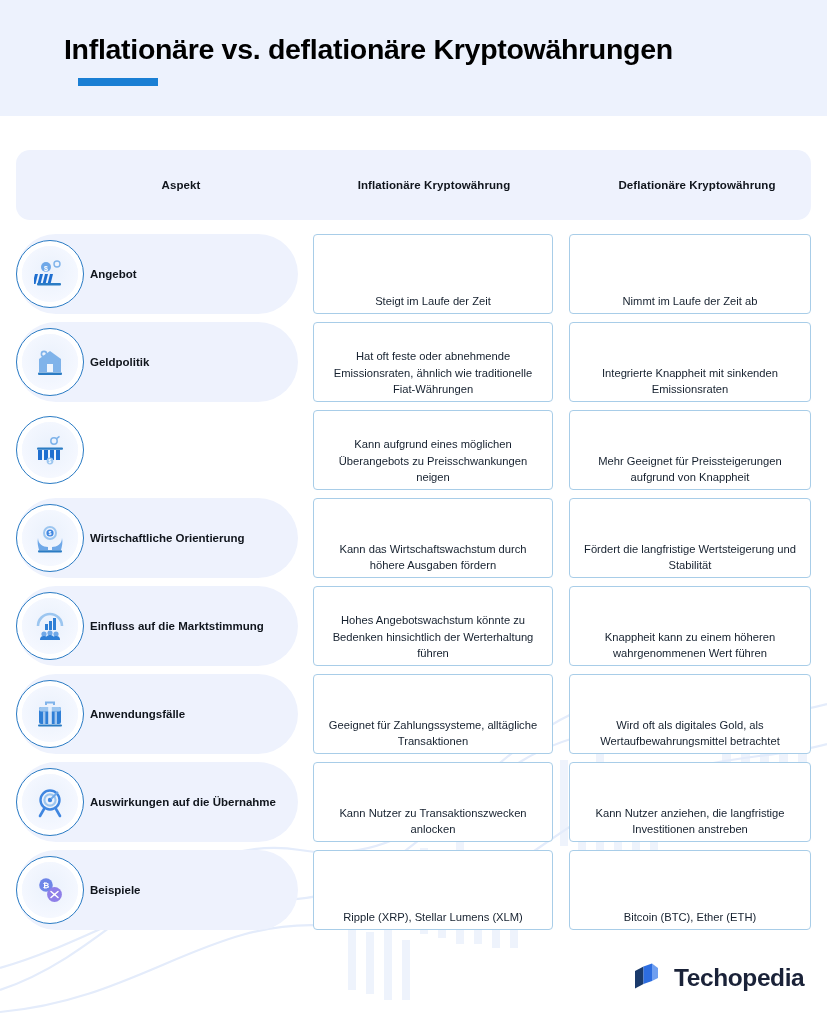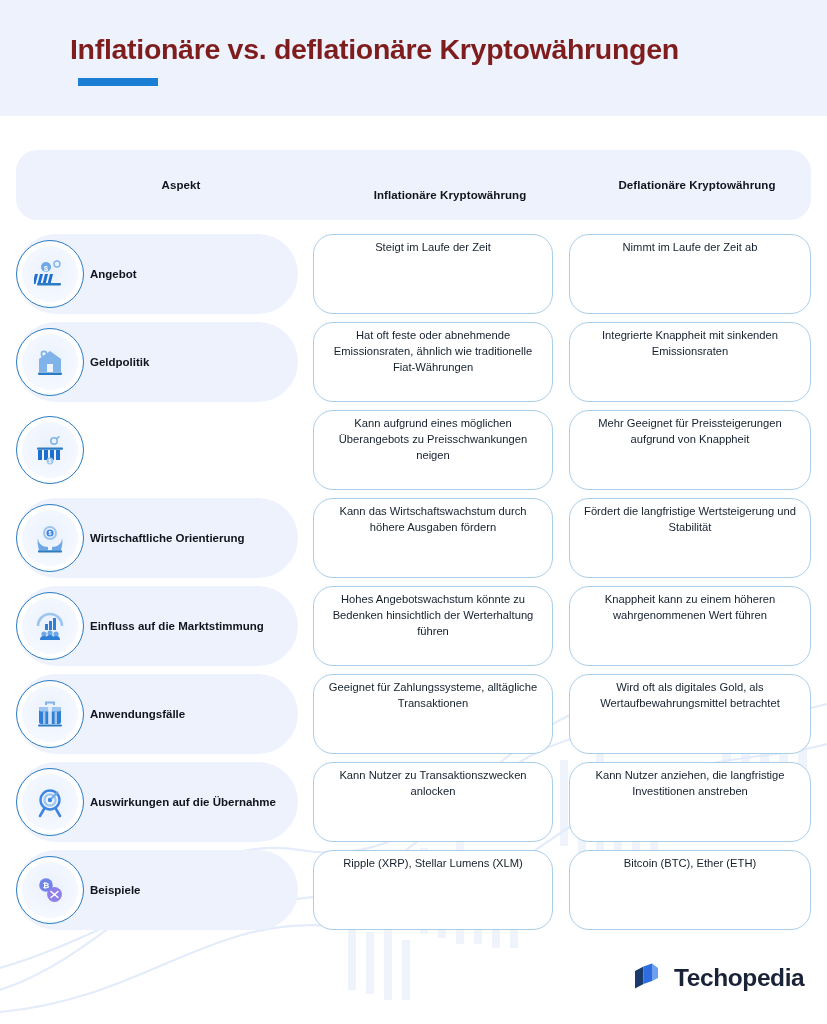--- a/index.html
+++ b/index.html
@@ -15,23 +15,23 @@
     background: #ffffff;
   }
 
   
   .header-band {
     position: absolute; left: 0; top: 0;
     width: 827px; height: 116px;
     background: #edf2fd;
   }
   .title {
-    position: absolute; left: 70px; top: 33px;
+    position: absolute; left: 64px; top: 33px;
     font-size: 28.5px; font-weight: 700;
-    color: #7f1d1d;
+    color: #000000;
     letter-spacing: -0.3px;
     white-space: nowrap;
   }
   .title-underline {
     position: absolute; left: 78px; top: 78px;
     width: 80px; height: 8px;
     background: #1a7fd4;
   }
 
   
@@ -47,30 +47,30 @@
     position: absolute; left: 0; top: 116px;
     width: 827px;
     z-index: 2;
   }
 
   .header-row {
     position: relative;
     margin: 34px 16px 0 16px;
     height: 70px;
     background: #eef2fd;
-    border-radius: 21px;
+    border-radius: 14px;
   }
   .hdr-cell {
     position: absolute; top: 0; height: 70px;
     display: flex; align-items: center; justify-content: center;
     font-size: 11.5px; font-weight: 700; color: #10151c;
     letter-spacing: 0.1px;
   }
   .hdr-aspect { left: 0px;   width: 330px; }
-  .hdr-infl   { left: 308px; width: 252px; margin-top: 10px; }
+  .hdr-infl   { left: 292px; width: 252px; }
   .hdr-defl   { left: 556px; width: 250px; }
 
   .rows { margin-top: 14px; }
 
   .row {
     position: relative;
     height: 88px;
     margin-bottom: 0px;
   }
 
@@ -106,22 +106,22 @@
     display: flex; align-items: center; justify-content: center;
   }
   .icon-badge svg { display: block; }
 
   
   .card {
     position: absolute; top: 0;
     height: 80px;
     background: #ffffff;
     border: 1.1px solid #a8cde8;
-    border-radius: 20px;
-    display: flex; align-items: flex-start; justify-content: center;
+    border-radius: 4px;
+    display: flex; align-items: flex-end; justify-content: center;
     text-align: center;
     padding: 4px 12px;
   }
   .card-text {
     font-size: 11.2px; color: #15202e; line-height: 1.45;
     font-weight: 400;
   }
   .card-infl { left: 313px; width: 240px; }
   .card-defl { left: 569px; width: 242px; }
 

